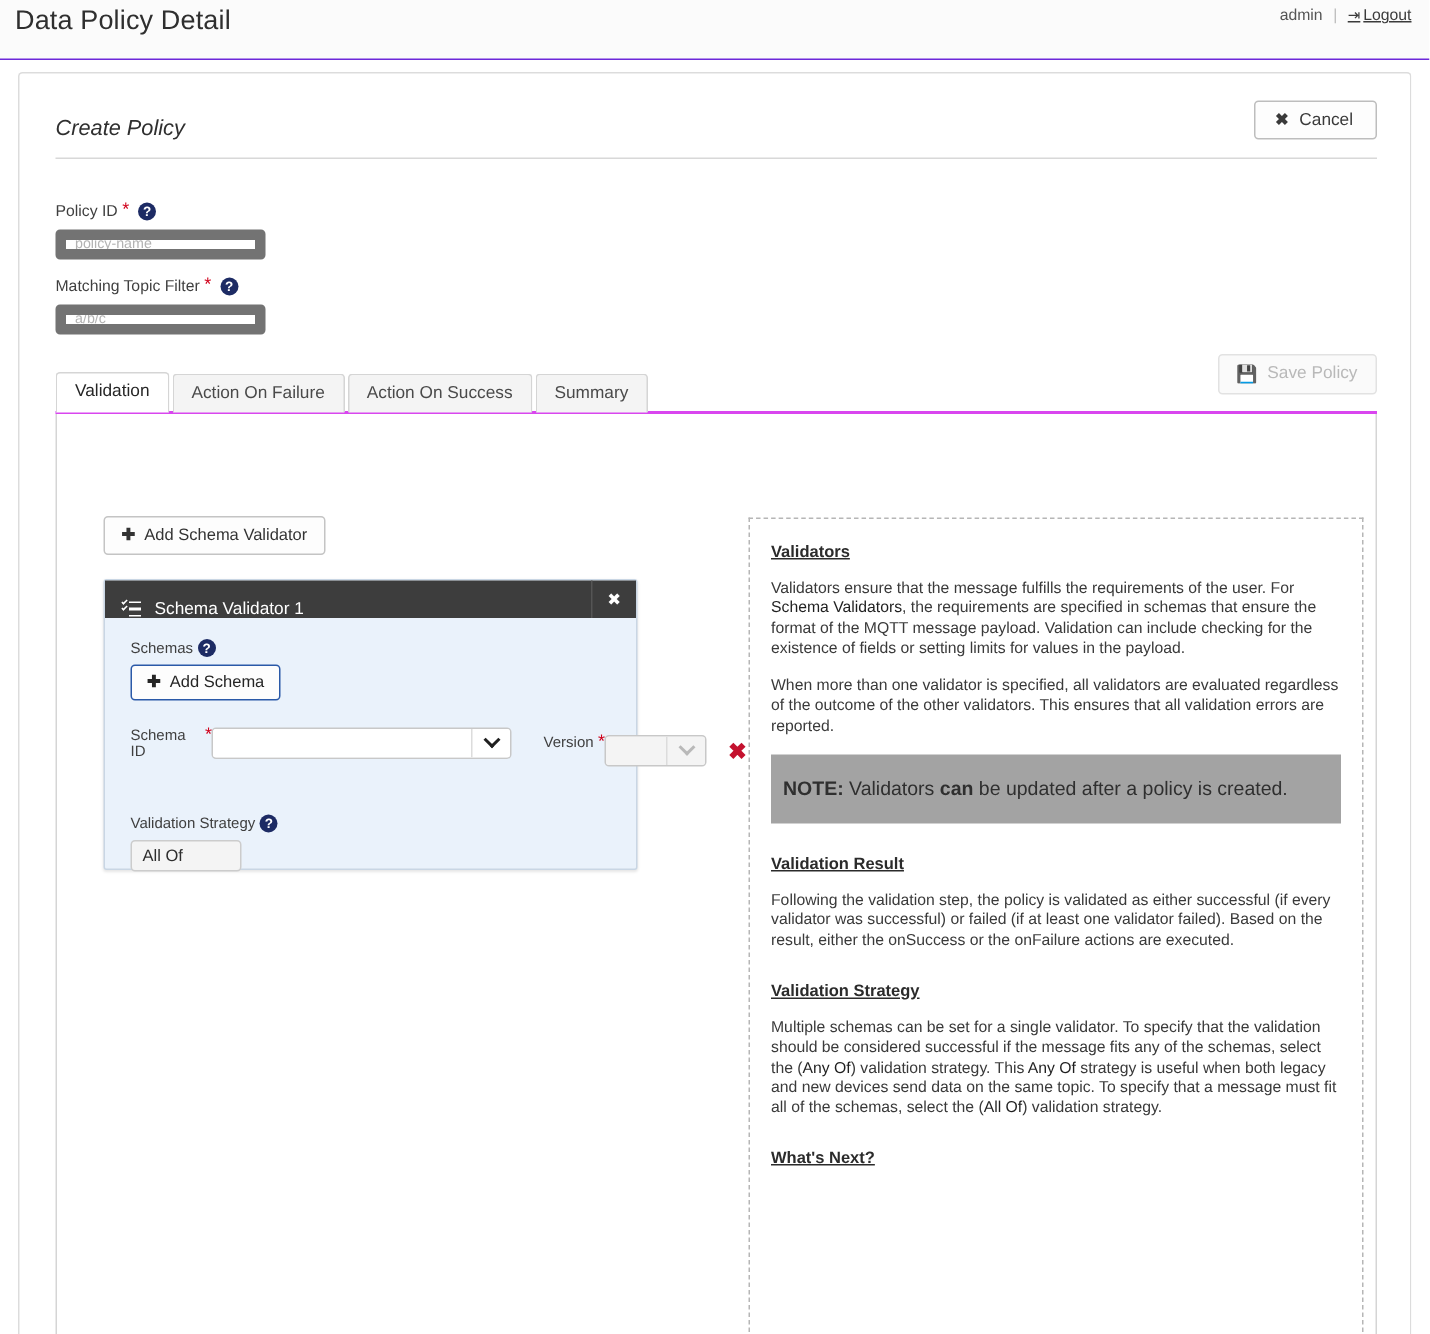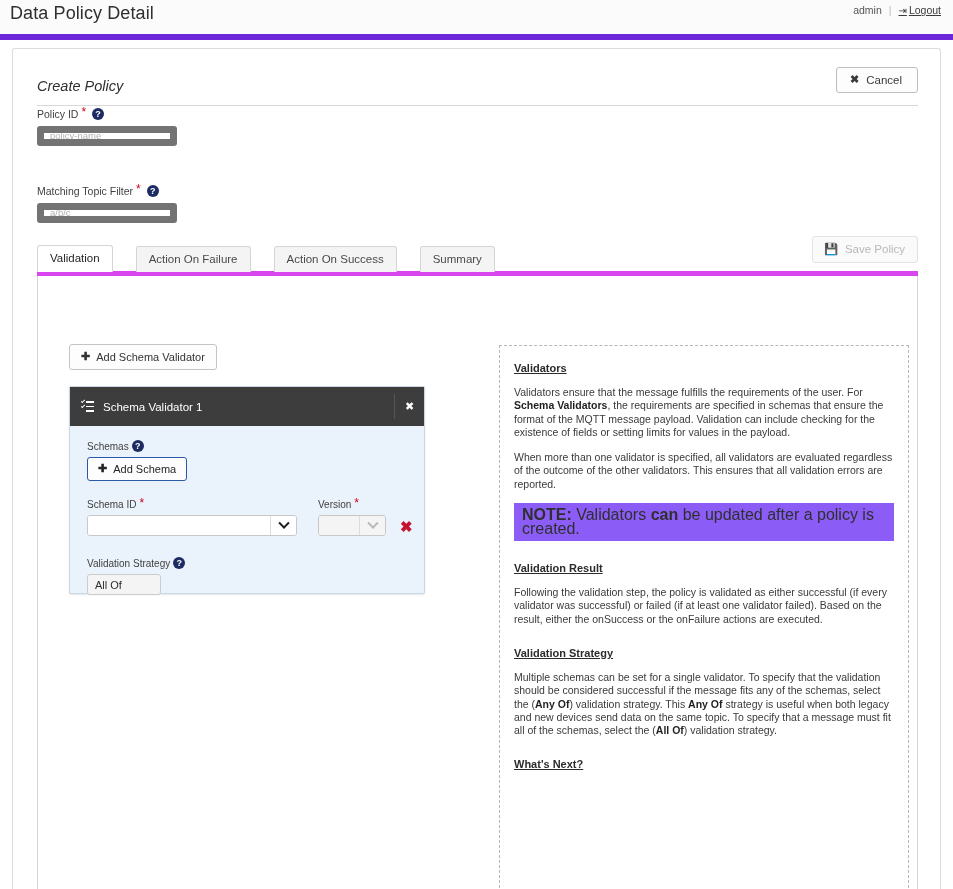--- a/index.html
+++ b/index.html
@@ -10,21 +10,21 @@
     font-family: "Liberation Sans", sans-serif;
     color: #333333;
     overflow: hidden;
   }
 
   
   .topbar {
     position: relative;
     height: 40px;
     background: #fbfbfb;
-    border-bottom: 6px solid #6d28d9;
+    border-bottom: 1px solid #6d28d9;
   }
   .topbar-title {
     position: absolute;
     left: 10px; top: 3px;
     font-size: 18px;
     color: #2f2f2f;
     letter-spacing: .1px;
   }
   .topbar-right {
     position: absolute;
@@ -122,23 +122,22 @@
 
   
   .tabs-wrap {
     position: absolute;
     left: 24px; top: 200px;
     width: 881px;
   }
   .tabs {
     display: flex;
     align-items: flex-end;
-    border-bottom: 5px solid #d946ef;
+    border-bottom: 2px solid #d946ef;
     height: 27px;
-    gap: 21px;
   }
   .tab {
     font-size: 11.5px;
     padding: 5px 12px 5px;
     border: 1px solid #d5d5d5;
     border-bottom: none;
     background: #f4f4f4;
     color: #4a4a4a;
     border-radius: 3px 3px 0 0;
     margin-right: 2px;
@@ -195,24 +194,24 @@
   .validator-card {
     position: absolute;
     left: 31px; top: 110px;
     width: 356px;
     background: #eaf2fb;
     border: 1px solid #c9d6e4;
     border-radius: 2px;
     box-shadow: 0 1px 2px rgba(0,0,0,.10);
   }
   .validator-head {
-    height: 39px;
+    height: 25px;
     background: #3d3d3d;
     display: flex;
-    align-items: center;
+    align-items: flex-end;
     justify-content: space-between;
     color: #ffffff;
   }
   .validator-head-left {
     display: flex; align-items: center; gap: 9px;
     padding-left: 11px;
     font-size: 11.5px;
   }
   .list-check-icon {
     width: 13px; height: 11px;
@@ -263,21 +262,21 @@
     cursor: pointer;
     font-family: "Liberation Sans", sans-serif;
   }
   .schema-row {
     position: absolute;
     left: 17px; top: 73px;
     display: flex;
     align-items: flex-end;
     gap: 0;
   }
-  .sel-group { display: flex; flex-direction: column; }
+  .sel-group { display: flex; }
   .sel-label { font-size: 10px; color: #3f3f3f; margin-bottom: 4px; display: flex; gap: 3px; }
   .select {
     display: flex;
     height: 21px;
     border: 1px solid #c8c8c8;
     border-radius: 3px;
     background: #ffffff;
     overflow: hidden;
     cursor: pointer;
   }
@@ -338,27 +337,27 @@
     text-decoration: underline;
     margin: 0 0 12px 0;
   }
   .doc-h.spaced { margin-top: 21px; }
   .doc-p {
     font-size: 10.5px;
     line-height: 13.3px;
     color: #3a3a3a;
     margin: 0 0 12px 0;
   }
-  .doc-p b { font-weight: bold; color: #1f1f1f; }
+  .doc-p b { font-weight: normal; color: #1f1f1f; }
   .doc-note {
-    background: #8b5cf6;
-    font-size: 16px;
+    background: #a3a3a3;
+    font-size: 13px;
     line-height: 14px;
     color: #2f2f2f;
-    padding: 5px 8px;
+    padding: 16px 8px;
     margin: 0 0 12px 0;
   }
   .doc-note b { font-weight: bold; }
 </style>
 </head>
 <body>
 
 <div class="topbar">
   <div class="topbar-title">Data Policy Detail</div>
   <div class="topbar-right">
@@ -373,21 +372,21 @@
 <div class="page-card">
 
   <div class="section-head">
     <span class="section-title">Create Policy</span>
     <button class="cancel-btn">
       <span class="x">✖</span>
       <span>Cancel</span>
     </button>
   </div>
 
-  <div class="field" style="top:59px">
+  <div class="field" style="top:86px">
     <div class="field-label">
       <span>Policy ID</span>
       <span class="req">*</span>
       <span class="help">?</span>
     </div>
     <input class="text-input" type="text" placeholder="policy-name" style="">
   </div>
 
   <div class="field" style="top:136px">
     <div class="field-label">

